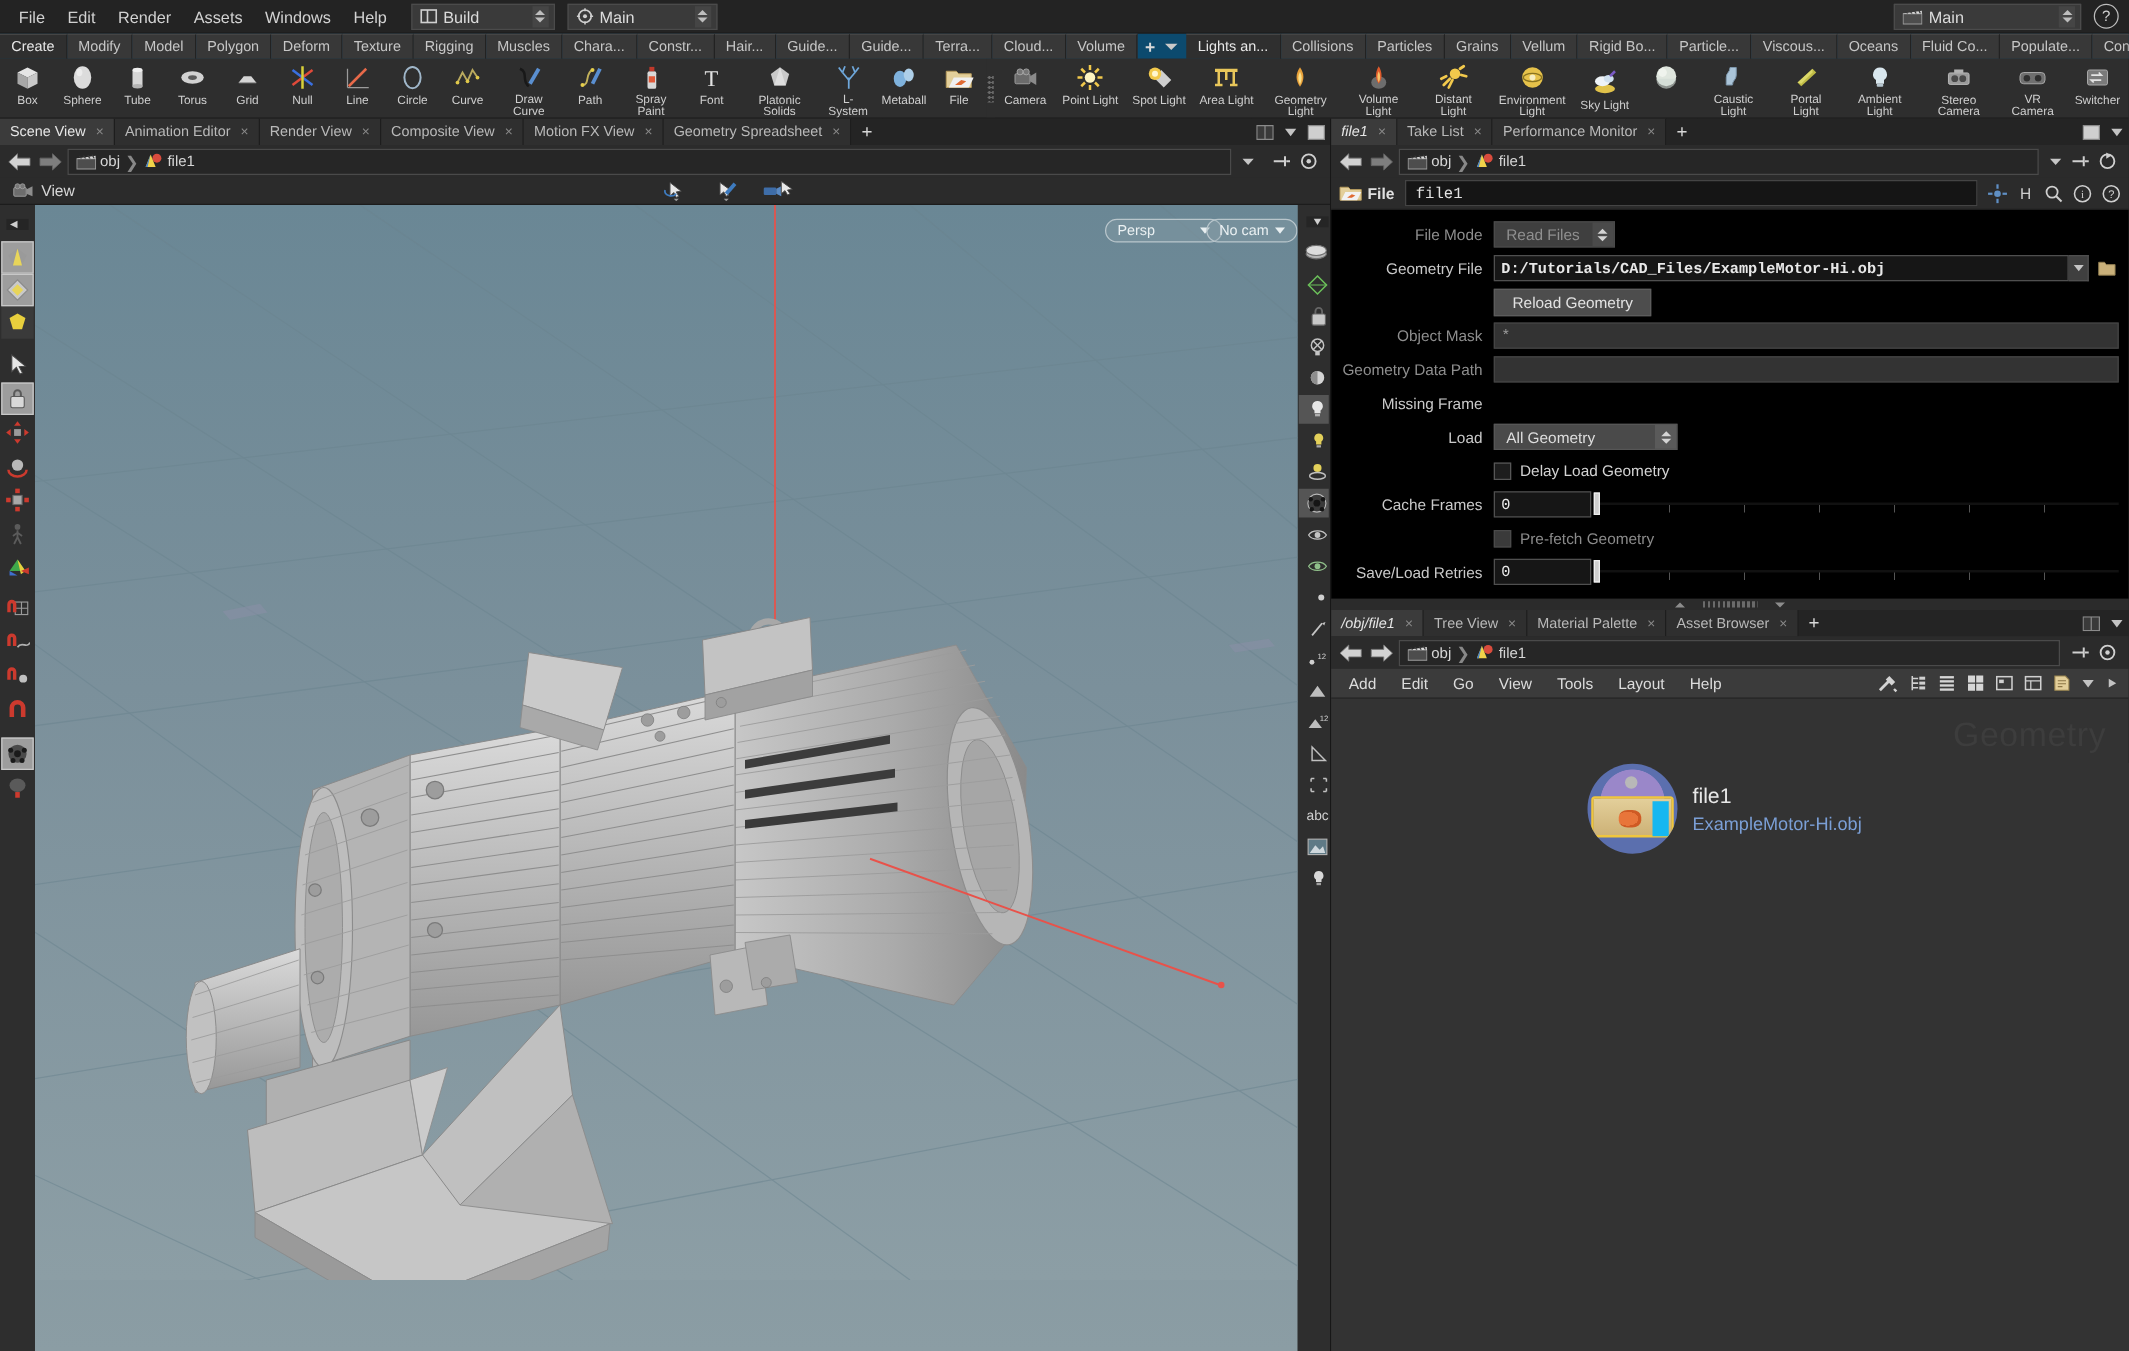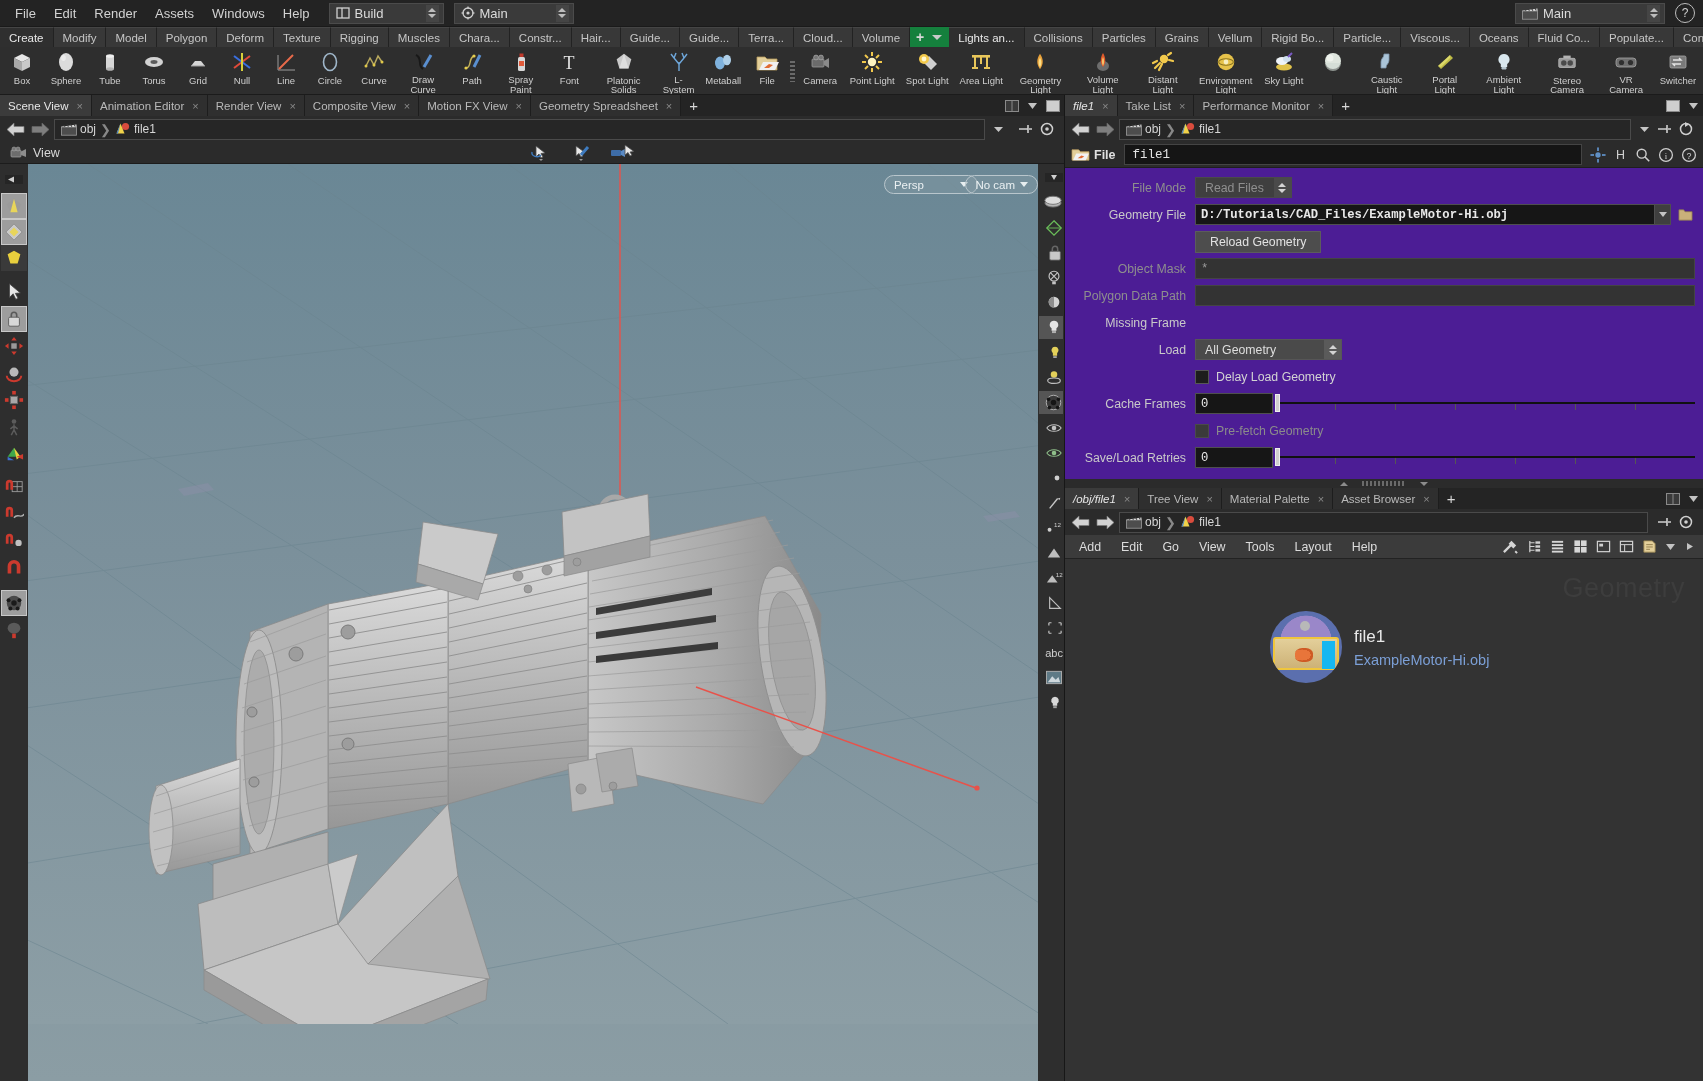--- a/index.html
+++ b/index.html
@@ -26,21 +26,21 @@
   .combo-top .lbl{flex:1; white-space:nowrap;}
   .spin{ width:13px; height:17px; display:flex; flex-direction:column; justify-content:center; align-items:center; background:#454545; margin-left:6px;}
   .spin i{ display:block; width:0;height:0;border-left:4px solid transparent;border-right:4px solid transparent;}
   .spin i.up{ border-bottom:4px solid #bdbdbd; margin-bottom:2px;}
   .spin i.dn{ border-top:4px solid #bdbdbd;}
   .menubar-right{ margin-left:auto; display:flex; align-items:center; padding-right:8px;}
   .helpbtn{ width:20px;height:20px;border-radius:50%;border:1.6px solid #bdbdbd;color:#cfcfcf;
             display:flex;align-items:center;justify-content:center;font-size:12px;margin-left:10px;}
 
   
-  .shelf-tabs{ height:20px; background:#15803d; display:flex; align-items:stretch; flex:0 0 20px; }
+  .shelf-tabs{ height:20px; background:#0c4a6e; display:flex; align-items:stretch; flex:0 0 20px; }
   .shelf-tabs .st{
     padding:0 9px; display:flex;align-items:center; font-size:11.5px; color:#c6c6c6;
     background:#383838; border-right:1px solid #222; border-top:1px solid #454545; white-space:nowrap;
   }
   .shelf-tabs .st.active{ background:#2f2f2f; color:#e8e8e8;}
   .shelf-tabs .plus{ padding:0 6px; display:flex;align-items:center; color:#d8d8d8; font-size:14px; font-weight:bold;}
   .shelf-tabs .caret{ padding:0 7px 0 2px; display:flex;align-items:center;}
   .shelf-tabs .caret i{ width:0;height:0;border-left:5px solid transparent;border-right:5px solid transparent;border-top:5px solid #c9c9c9;}
   .shelf-sep{ width:3px; background:#1c1c1c; }
 
@@ -98,21 +98,21 @@
      padding:0 9px; gap:5px;}
   .pill i.dw{ width:0;height:0;border-left:4px solid transparent;border-right:4px solid transparent;border-top:5px solid #e7eef0;}
 
   
   .param-head{ height:26px; background:#2b2b2b; display:flex;align-items:center; gap:8px; padding:0 6px; flex:0 0 26px; border-bottom:1px solid #1e1e1e;}
   .param-head .nm{ background:#151515; border:1px solid #444; flex:1; height:21px; display:flex;align-items:center; padding:0 8px;
        font-family:"Liberation Mono", monospace; font-size:12.5px; color:#e3e3e3;}
   .param-head .tl{ display:flex;align-items:center;gap:4px; font-weight:bold; color:#e0e0e0; font-size:12.5px;}
   .param-head .rt{ display:flex;align-items:center;gap:7px;}
 
-  .param-body{ background:#4c1d95; padding:8px 8px 6px 0; flex:0 0 auto;}
+  .param-body{ background:#000000; padding:8px 8px 6px 0; flex:0 0 auto;}
   .prow{ display:flex; align-items:center; min-height:23px; margin-bottom:4px;}
   .plabel{ width:130px; text-align:right; padding-right:9px; font-size:12.3px; color:#c9c9c9; white-space:nowrap;}
   .plabel.dim{ color:#8e8e8e;}
   .pctl{ flex:1; display:flex; align-items:center;}
   .menu-btn{ height:21px; background:#4a4a4a; border:1px solid #565656; display:flex;align-items:center;
      padding:0 0 0 9px; color:#dedede; font-size:12.3px; min-width:88px;}
   .menu-btn.dis{ background:#3f3f3f; color:#8f8f8f; border-color:#4a4a4a;}
   .menu-btn .t{ flex:1; padding-right:10px; white-space:nowrap;}
   .menu-btn .sp{ width:17px;height:19px;background:#5a5a5a; display:flex;flex-direction:column;justify-content:center;align-items:center;}
   .menu-btn.dis .sp{ background:#4a4a4a;}
@@ -539,21 +539,21 @@
     <div class="shelf-item" style="min-width:66px;">
       <span class="gi">
           <svg width="22" height="22" viewBox="0 0 24 24">
             <circle cx="12" cy="12" r="9" fill="#e6c24a"></circle>
             <ellipse cx="12" cy="12" rx="8" ry="3.6" fill="none" stroke="#8a7420" stroke-width="1.2"></ellipse>
             <circle cx="12" cy="12" r="2.6" fill="#f7eec0"></circle>
           </svg>
         </span>
       <span class="cap" style="line-height:9px;">Environment Light</span>
     </div>
-    <div class="shelf-item" style="min-width:50px;">
+    <div class="shelf-item" style="min-width:50px;justify-content:center;">
       <span class="gi">
           <svg width="24" height="24" viewBox="0 0 24 24">
             <ellipse cx="12" cy="17" rx="8" ry="3.5" fill="#e0c24a"></ellipse>
             <ellipse cx="10" cy="11" rx="6" ry="4" fill="#eef3f7"></ellipse>
             <ellipse cx="15" cy="9" rx="4" ry="3" fill="#cfe0ee"></ellipse>
             <path d="M16 7 l4 -4" stroke="#7a5ac4" stroke-width="2"></path>
           </svg>
         </span>
       <span class="cap">Sky Light</span>
     </div>
@@ -1423,21 +1423,21 @@
         </div>
 
         <div class="prow">
           <div class="plabel dim">Object Mask</div>
           <div class="pctl">
             <div class="textfield plain">*</div>
           </div>
         </div>
 
         <div class="prow">
-          <div class="plabel dim">Polygon Data Path</div>
+          <div class="plabel dim">Geometry Data Path</div>
           <div class="pctl">
             <div class="textfield plain"></div>
           </div>
         </div>
 
         <div class="prow">
           <div class="plabel">Missing Frame</div>
         </div>
 
         <div class="prow">

